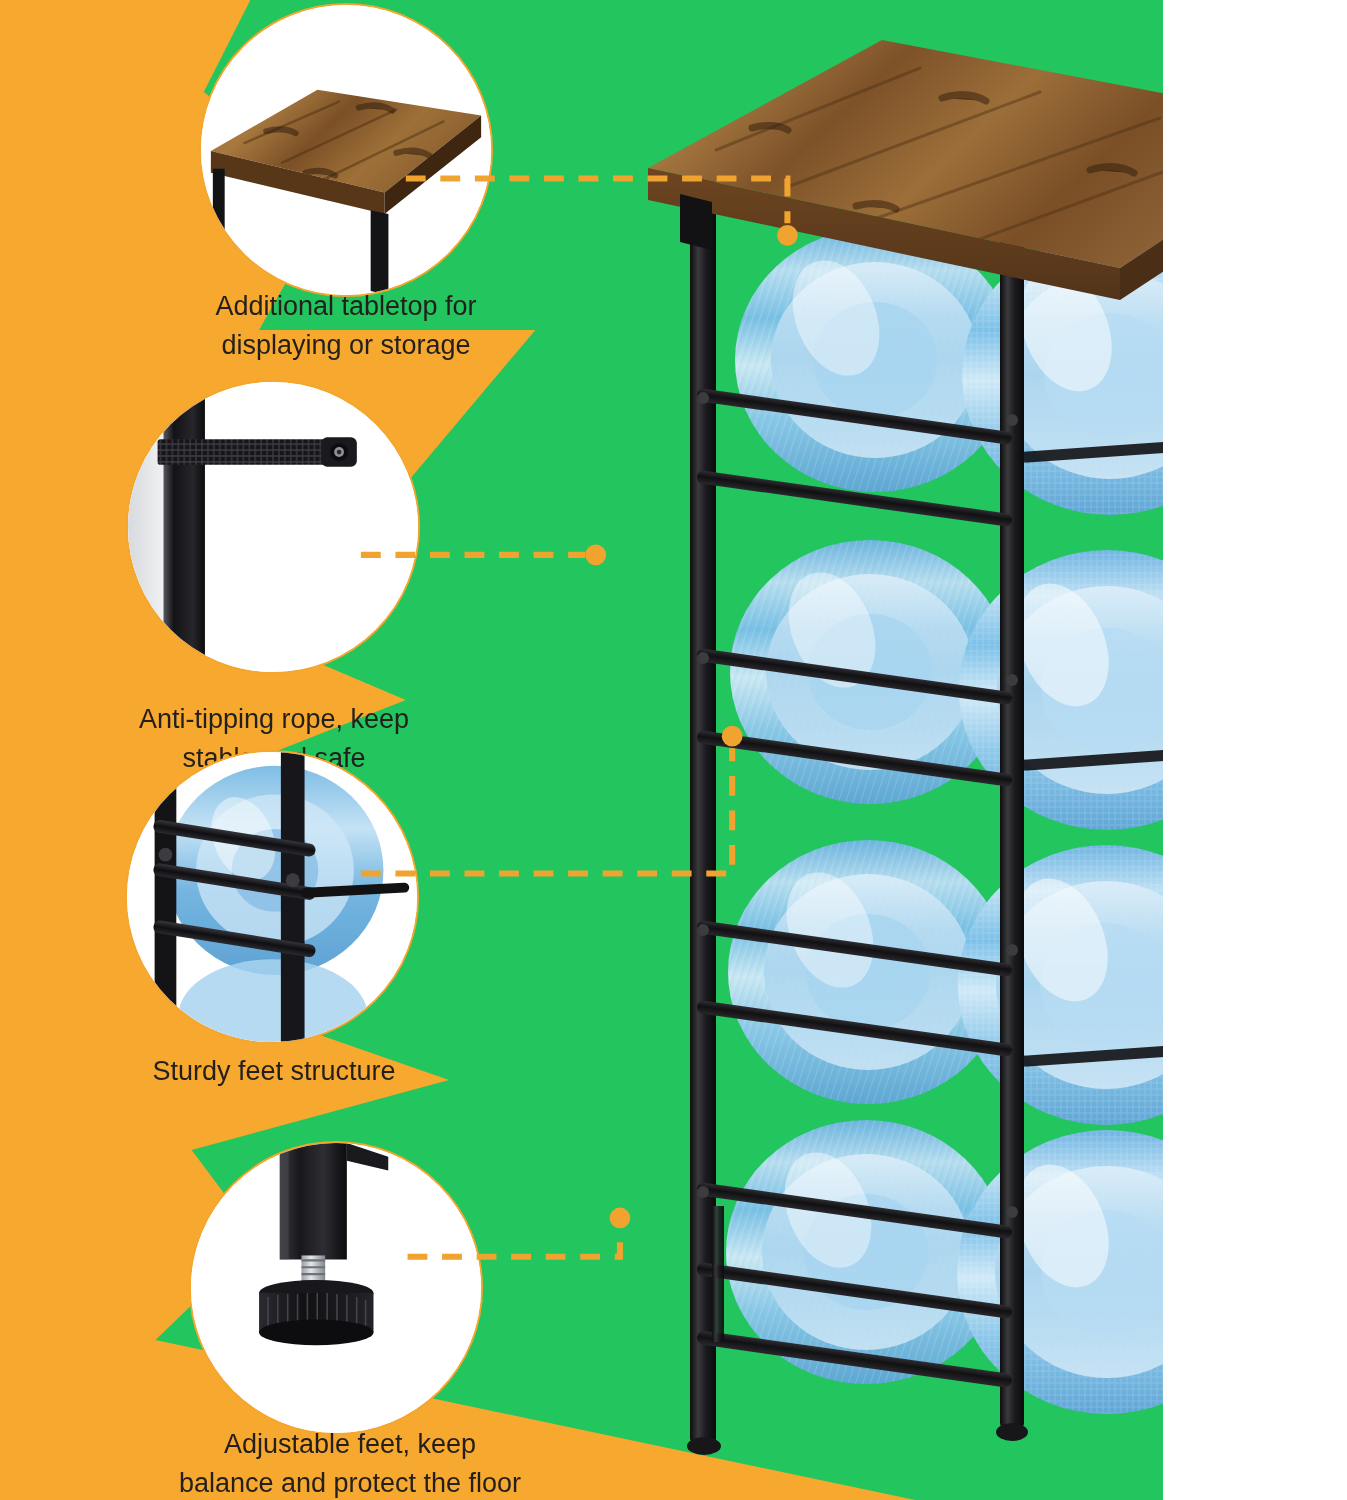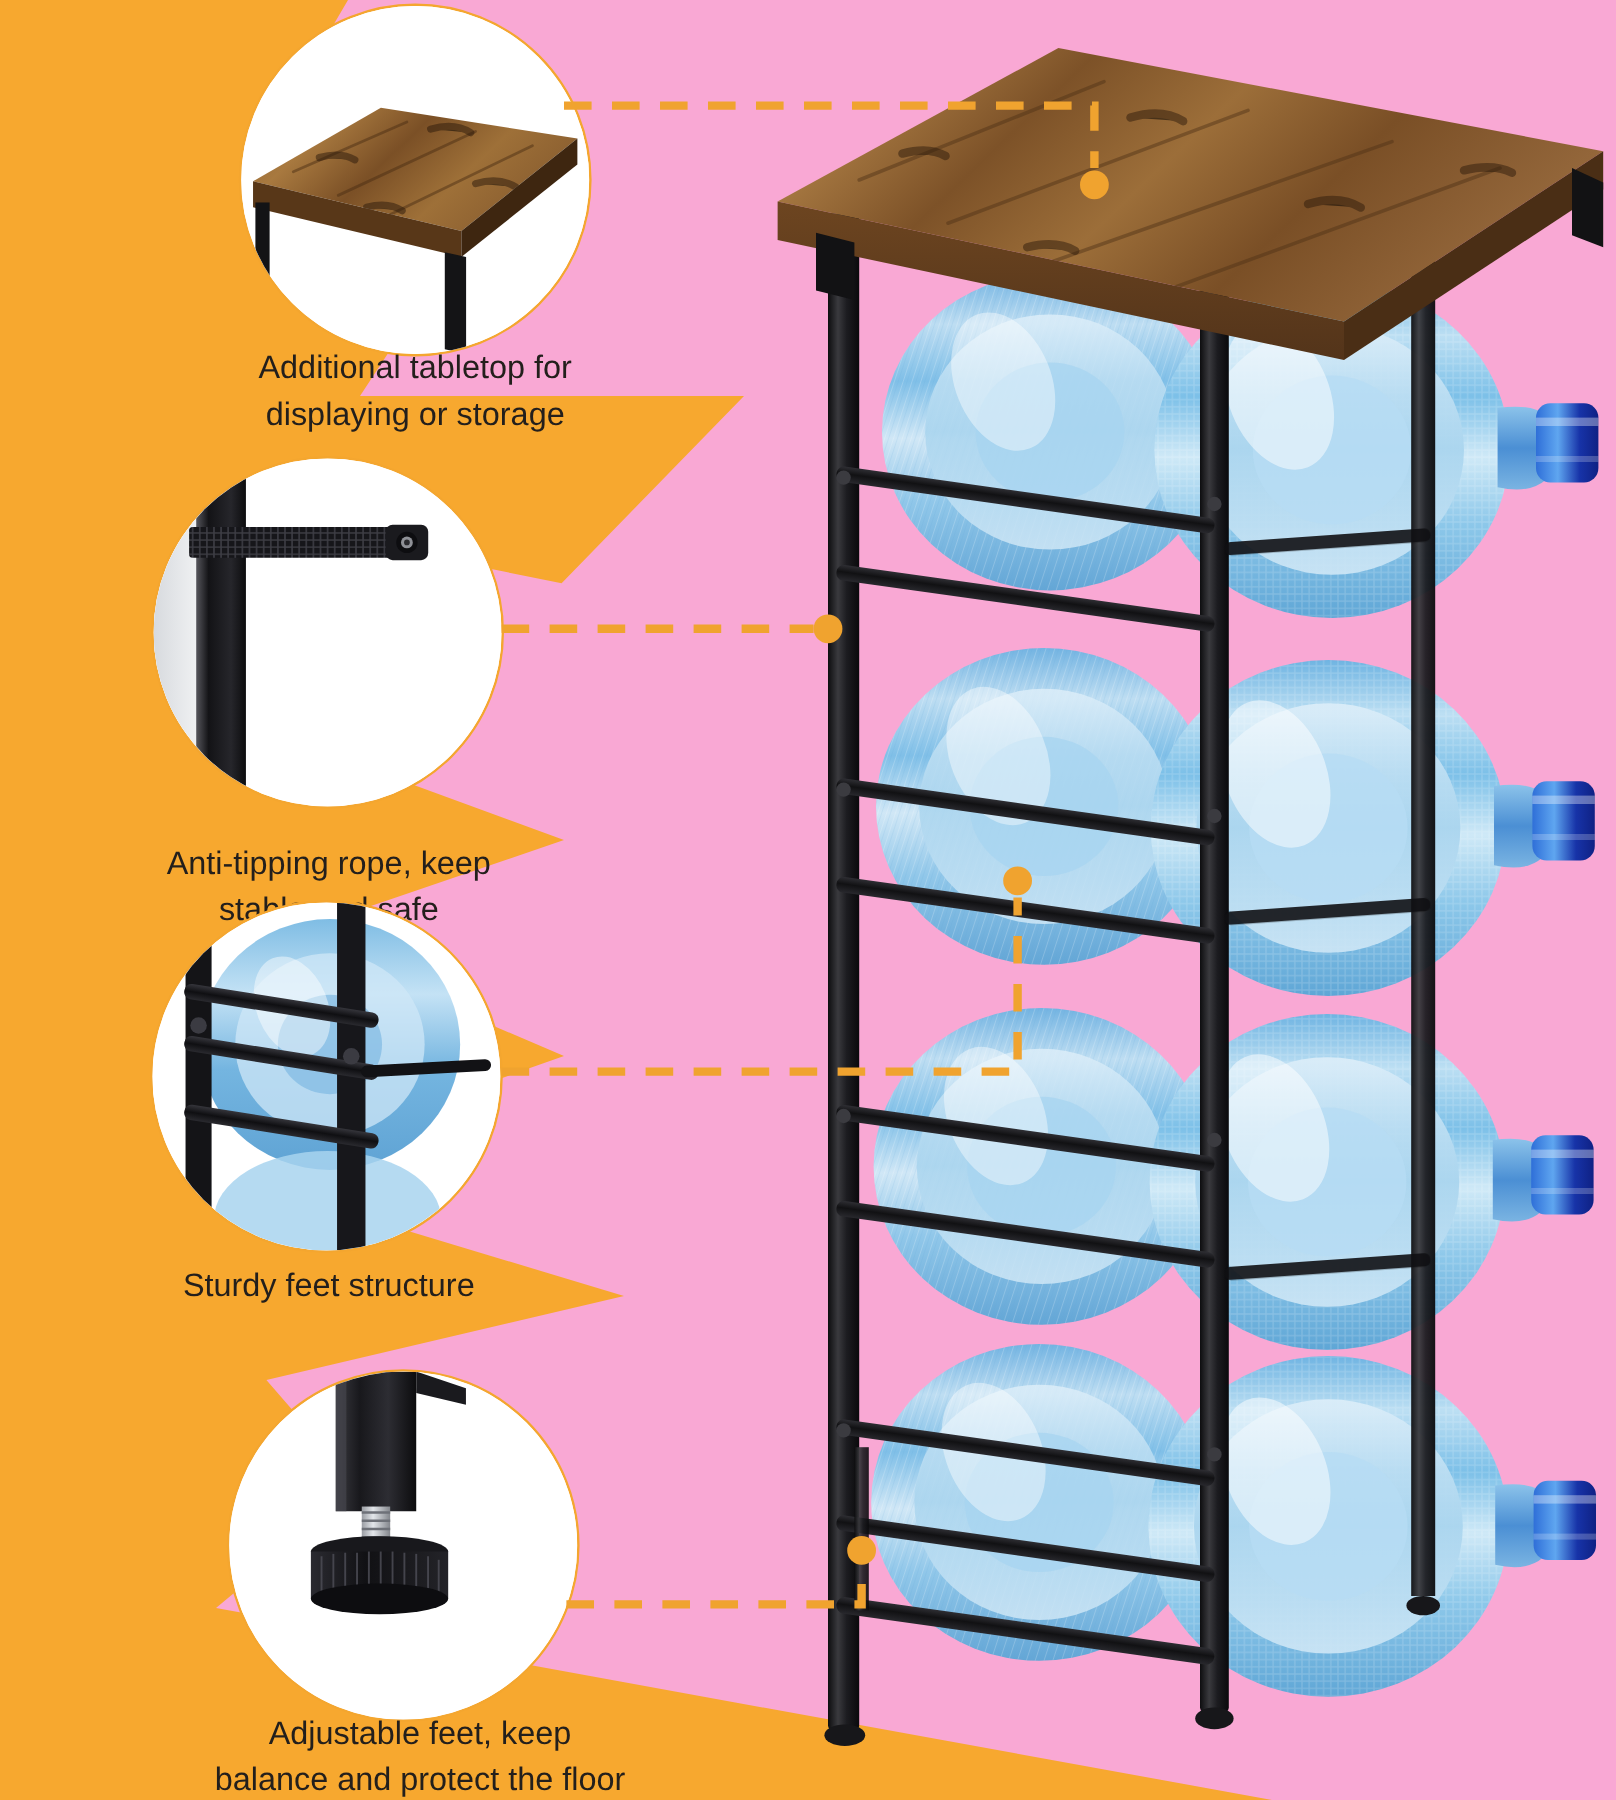--- a/index.html
+++ b/index.html
@@ -7,23 +7,23 @@
   html, body {
     width: 1347px;
     height: 1500px;
     overflow: hidden;
     background: #ffffff;
     font-family: "Liberation Sans", sans-serif;
   }
 
   #page {
     position: relative;
-    width: 1347px;
+    width: 1163px;
     height: 1500px;
-    background: #f9a8d4;
+    background: #22c55e;
     overflow: hidden;
   }
 
   
   .bg-orange {
     position: absolute;
     inset: 0;
     z-index: 0;
   }
   .bg-orange svg { display: block; width: 100%; height: 100%; }

